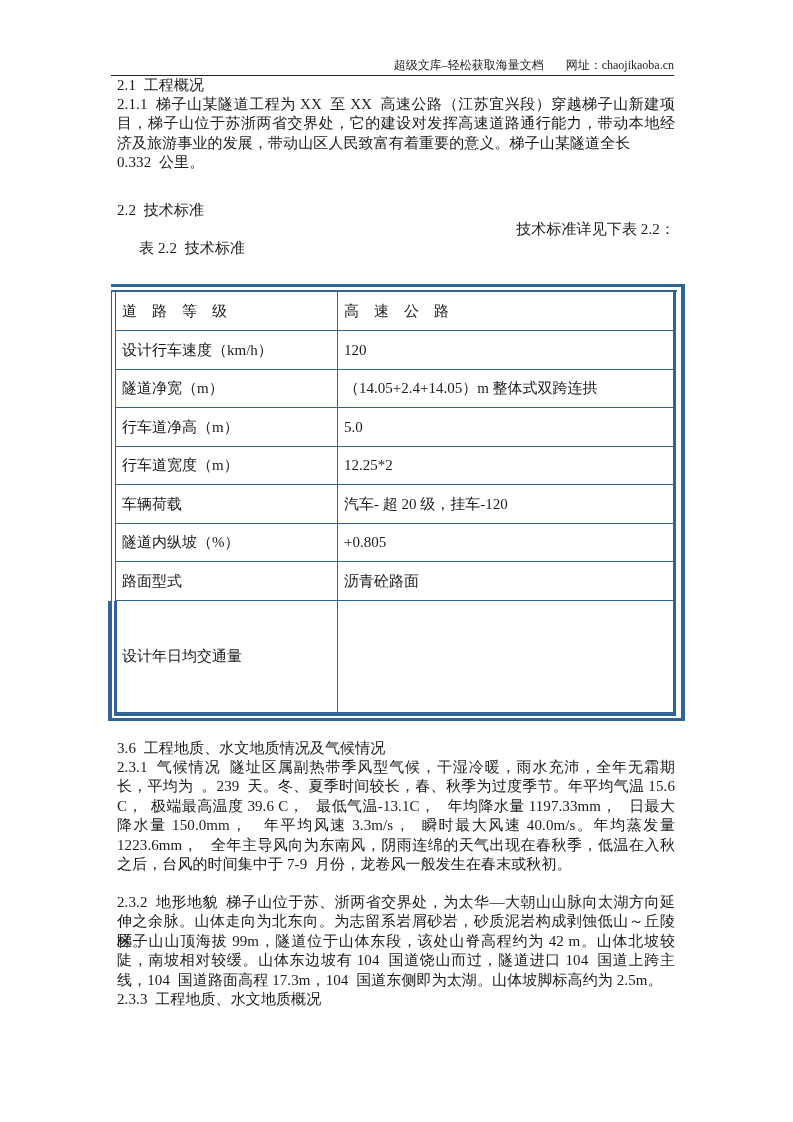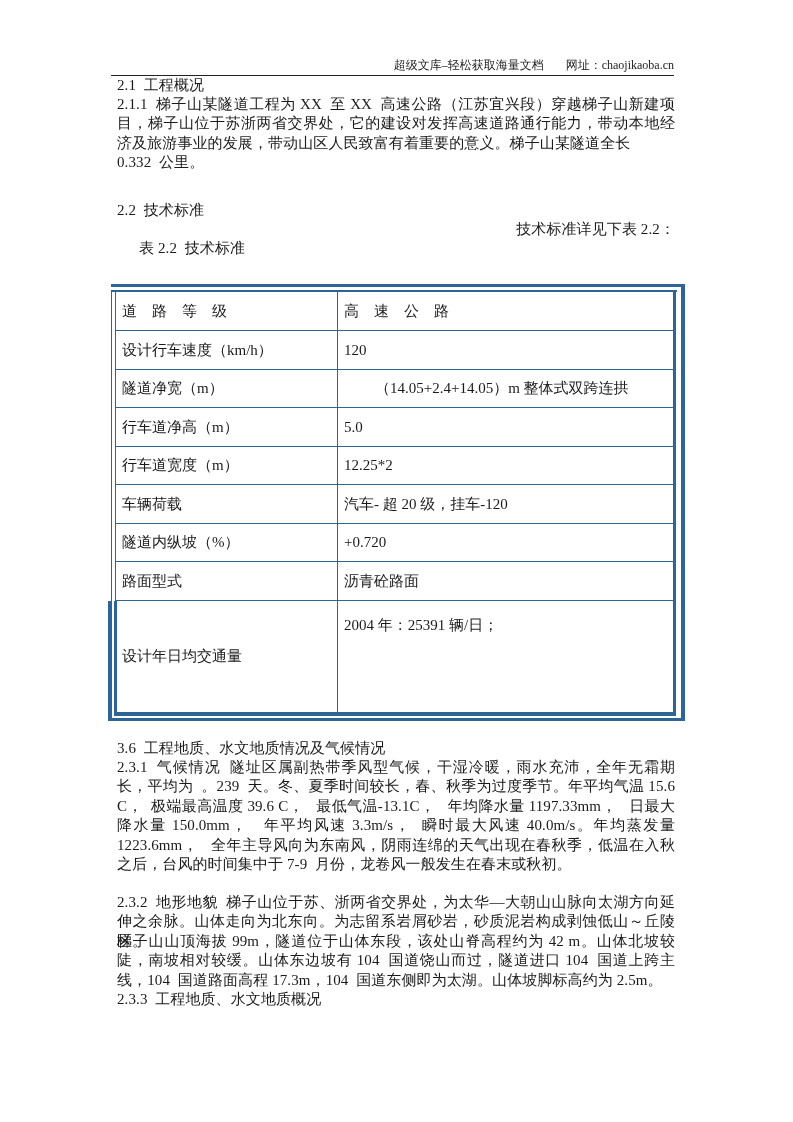--- a/index.html
+++ b/index.html
@@ -80,40 +80,39 @@
   <div class="rowline" style="top:561px;"></div>
   <div class="rowline" style="top:600px;"></div>
 
   <div class="cell left" style="top:292px; height:38px;">道　路　等　级</div>
   <div class="cell right" style="top:292px; height:38px;">高　速　公　路</div>
 
   <div class="cell left" style="top:331px; height:38px;">设计行车速度（km/h）</div>
   <div class="cell right" style="top:331px; height:38px;">120</div>
 
   <div class="cell left" style="top:370px; height:37px;">隧道净宽（m）</div>
-  <div class="cell right" style="top:370px; height:37px;margin-left:31px;">（14.05+2.4+14.05）m  整体式双跨连拱</div>
+  <div class="cell right" style="top:370px; height:37px;">（14.05+2.4+14.05）m  整体式双跨连拱</div>
 
   <div class="cell left" style="top:408px; height:38px;">行车道净高（m）</div>
   <div class="cell right" style="top:408px; height:38px;">5.0</div>
 
   <div class="cell left" style="top:447px; height:37px;">行车道宽度（m）</div>
   <div class="cell right" style="top:447px; height:37px;">12.25*2</div>
 
   <div class="cell left" style="top:485px; height:38px;">车辆荷载</div>
   <div class="cell right" style="top:485px; height:38px;">汽车-  超 20  级，挂车-120</div>
 
   <div class="cell left" style="top:524px; height:37px;">隧道内纵坡（%）</div>
-  <div class="cell right" style="top:524px; height:37px;">+0.720</div>
+  <div class="cell right" style="top:524px; height:37px;">+0.805</div>
 
   <div class="cell left" style="top:562px; height:38px;">路面型式</div>
   <div class="cell right" style="top:562px; height:38px;">沥青砼路面</div>
 
   <div class="cell left" style="top:601px; height:111px;">设计年日均交通量</div>
   <div class="cell right multiline" style="top:608px; height:104px;">
-    <div>2004  年：25391 辆/日；</div>
   </div>
 </div>
 
 <div class="p" style="top:739px;">3.6  工程地质、水文地质情况及气候情况</div>
 <div class="p justify" style="top:758px;">2.3.1  气候情况  隧址区属副热带季风型气候，干湿冷暖，雨水充沛，全年无霜期长，平均为  。239  天。冬、夏季时间较长，春、秋季为过度季节。年平均气温 15.6 C，  极端最高温度 39.6 C，   最低气温-13.1C，   年均降水量 1197.33mm，   日最大降水量 150.0mm，   年平均风速 3.3m/s，  瞬时最大风速 40.0m/s。年均蒸发量 1223.6mm，   全年主导风向为东南风，阴雨连绵的天气出现在春秋季，低温在入秋之后，台风的时间集中于 7-9  月份，龙卷风一般发生在春末或秋初。</div>
 <div class="p justify" style="top:893px;">2.3.2  地形地貌  梯子山位于苏、浙两省交界处，为太华—大朝山山脉向太湖方向延伸之余脉。山体走向为北东向。为志留系岩屑砂岩，砂质泥岩构成剥蚀低山～丘陵区。</div>
 <div class="p justify" style="top:932px;">梯子山山顶海拔 99m，隧道位于山体东段，该处山脊高程约为 42 m。山体北坡较陡，南坡相对较缓。山体东边坡有 104  国道饶山而过，隧道进口 104  国道上跨主线，104  国道路面高程 17.3m，104  国道东侧即为太湖。山体坡脚标高约为 2.5m。</div>
 <div class="p" style="top:990px;">2.3.3  工程地质、水文地质概况</div>
 
 </body></html>

